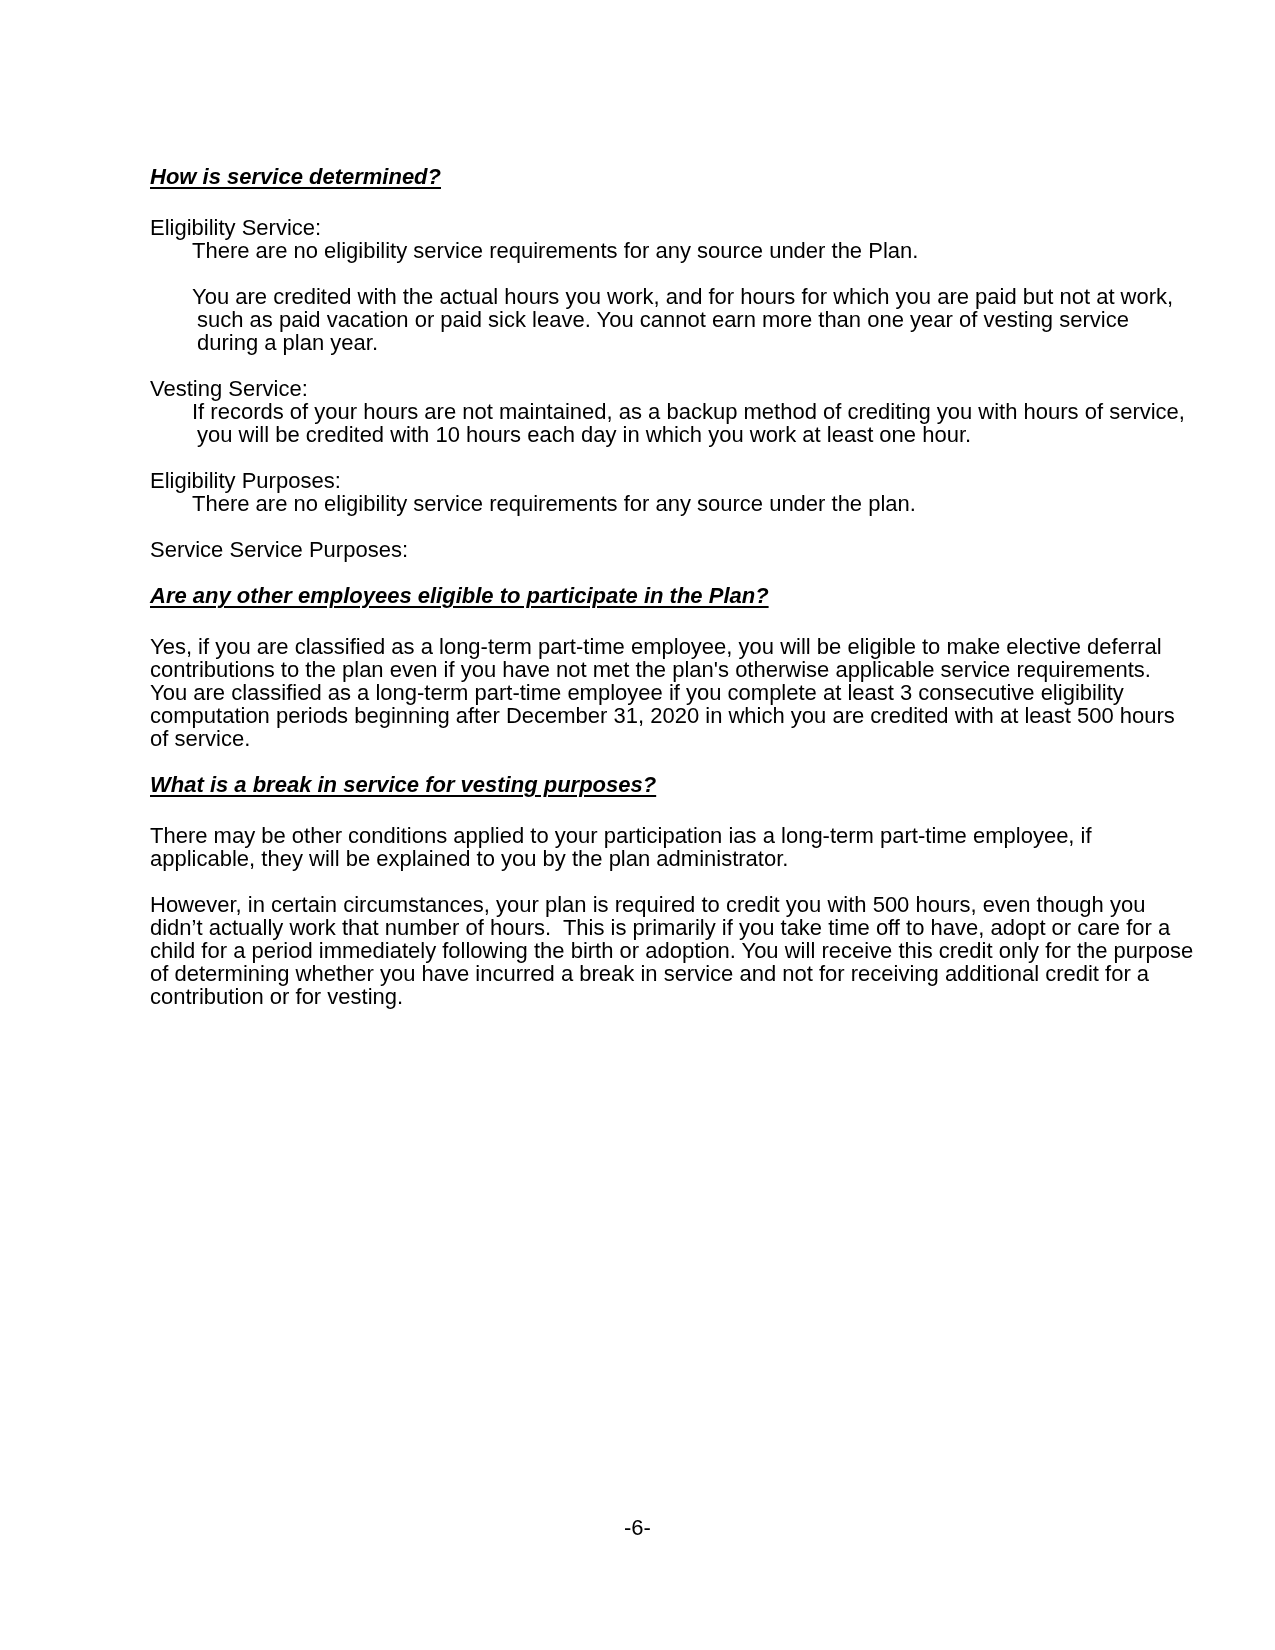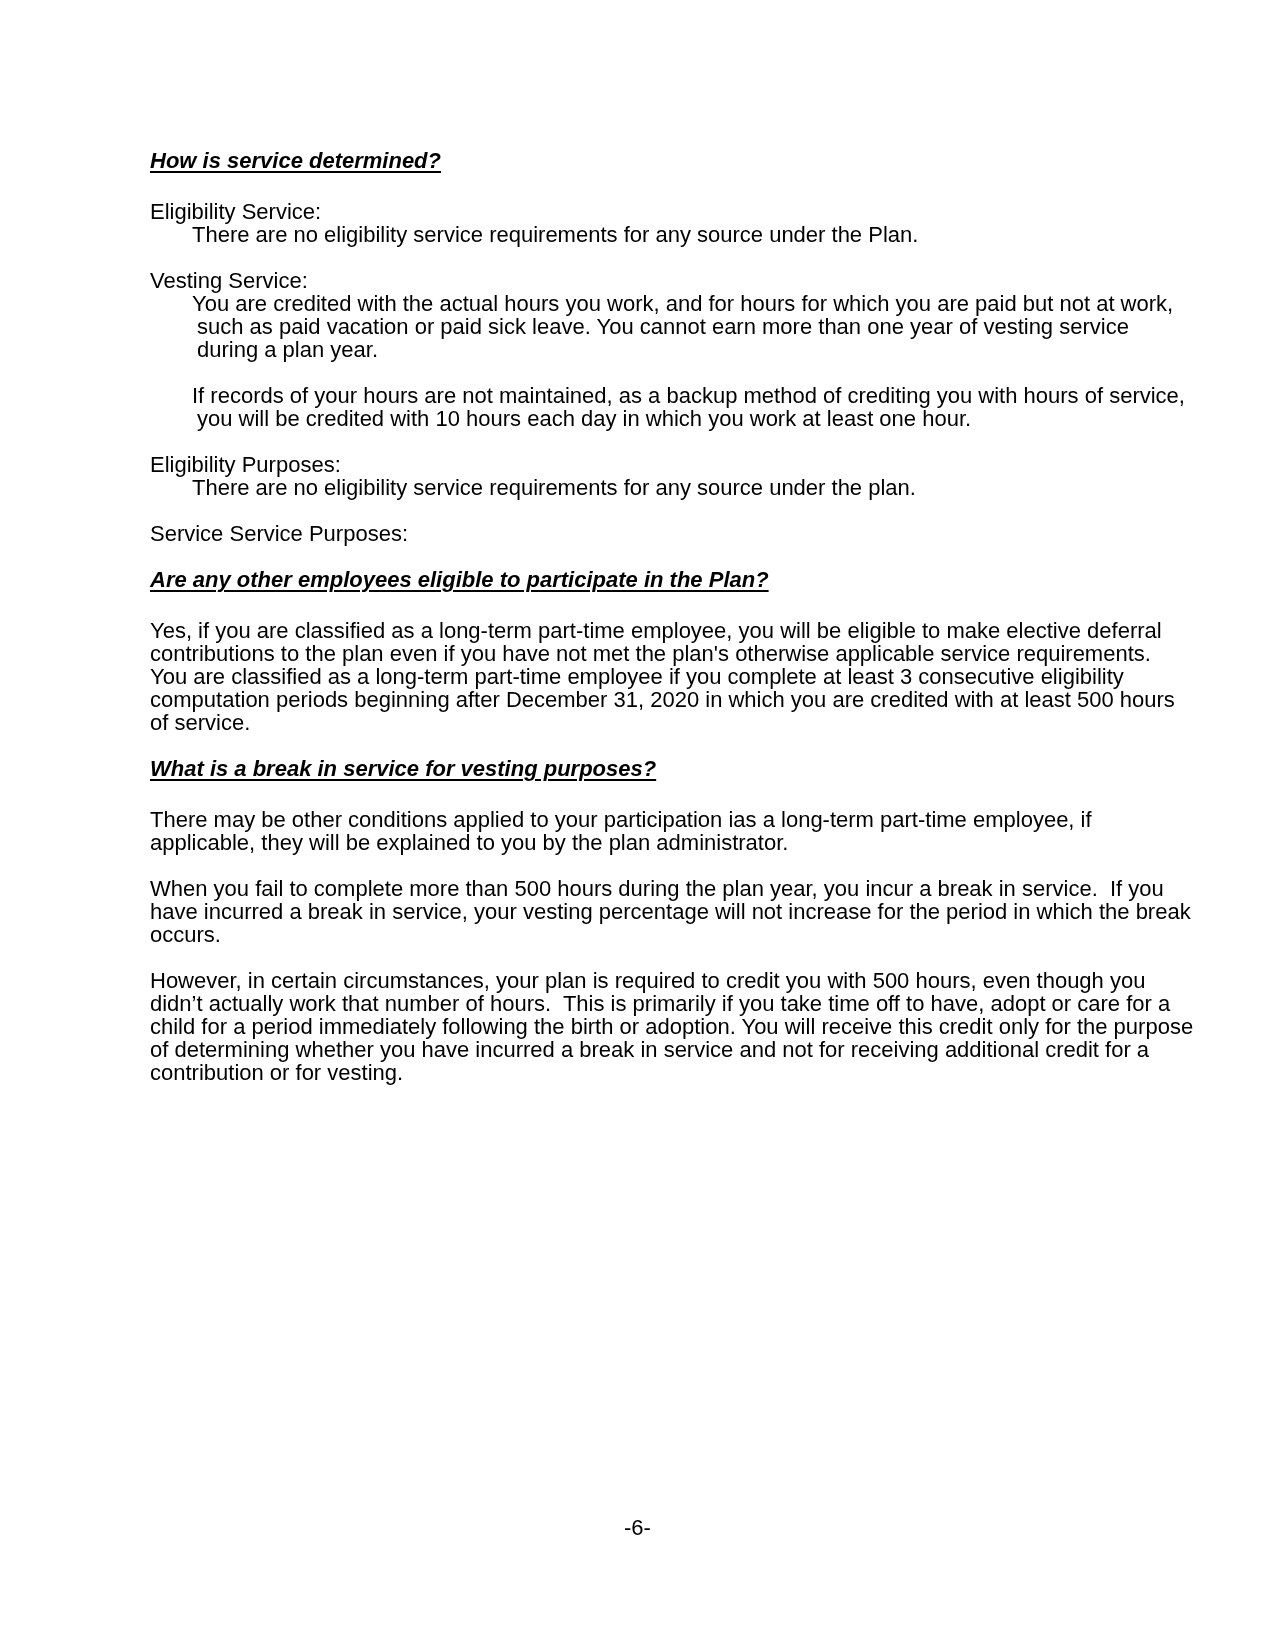--- a/index.html
+++ b/index.html
@@ -21,21 +21,21 @@
   .content {
     position: absolute;
     left: 150px;
     top: 149px;
     width: 1070px;
   }
   .block {
     white-space: pre-wrap;
     margin-top: 23px;
   }
-  .block:first-child { margin-top: 0; }
+  .block:first-child { margin-top: 16px; }
   .block.heading {
     font-weight: bold;
     font-style: italic;
     text-decoration: underline;
     text-decoration-thickness: 2px;
     text-underline-offset: 3px;
   }
   .block.heading + .block { margin-top: 28px; }
   .block.indented {
     padding-left: 47px;
@@ -51,41 +51,38 @@
   }
 </style>
 </head>
 <body>
 
 <div class="page">
   <main class="content">
       <div class="block heading">How is service determined?</div>
       <div class="block label">Eligibility Service:</div>
       <div class="block indented">There are no eligibility service requirements for any source under the Plan.</div>
-      <div class="block label">Vesting Service:</div>
       <div class="block indented">You are credited with the actual hours you work, and for hours for which you are paid but not at work,
 such as paid vacation or paid sick leave. You cannot earn more than one year of vesting service
 during a plan year.</div>
+      <div class="block label">Vesting Service:</div>
       <div class="block indented">If records of your hours are not maintained, as a backup method of crediting you with hours of service,
 you will be credited with 10 hours each day in which you work at least one hour.</div>
       <div class="block label">Eligibility Purposes:</div>
       <div class="block indented">There are no eligibility service requirements for any source under the plan.</div>
       <div class="block label">Service Service Purposes:</div>
       <div class="block heading">Are any other employees eligible to participate in the Plan?</div>
       <div class="block paragraph">Yes, if you are classified as a long-term part-time employee, you will be eligible to make elective deferral
 contributions to the plan even if you have not met the plan's otherwise applicable service requirements.
 You are classified as a long-term part-time employee if you complete at least 3 consecutive eligibility
 computation periods beginning after December 31, 2020 in which you are credited with at least 500 hours
 of service.</div>
       <div class="block heading">What is a break in service for vesting purposes?</div>
       <div class="block paragraph">There may be other conditions applied to your participation ias a long-term part-time employee, if
 applicable, they will be explained to you by the plan administrator.</div>
-      <div class="block paragraph">When you fail to complete more than 500 hours during the plan year, you incur a break in service.  If you
-have incurred a break in service, your vesting percentage will not increase for the period in which the break
-occurs.</div>
       <div class="block paragraph">However, in certain circumstances, your plan is required to credit you with 500 hours, even though you
 didn’t actually work that number of hours.  This is primarily if you take time off to have, adopt or care for a
 child for a period immediately following the birth or adoption. You will receive this credit only for the purpose
 of determining whether you have incurred a break in service and not for receiving additional credit for a
 contribution or for vesting.</div>
     </main>
   <footer class="page-footer">
     <span>-6-</span>
   </footer>
 </div>

